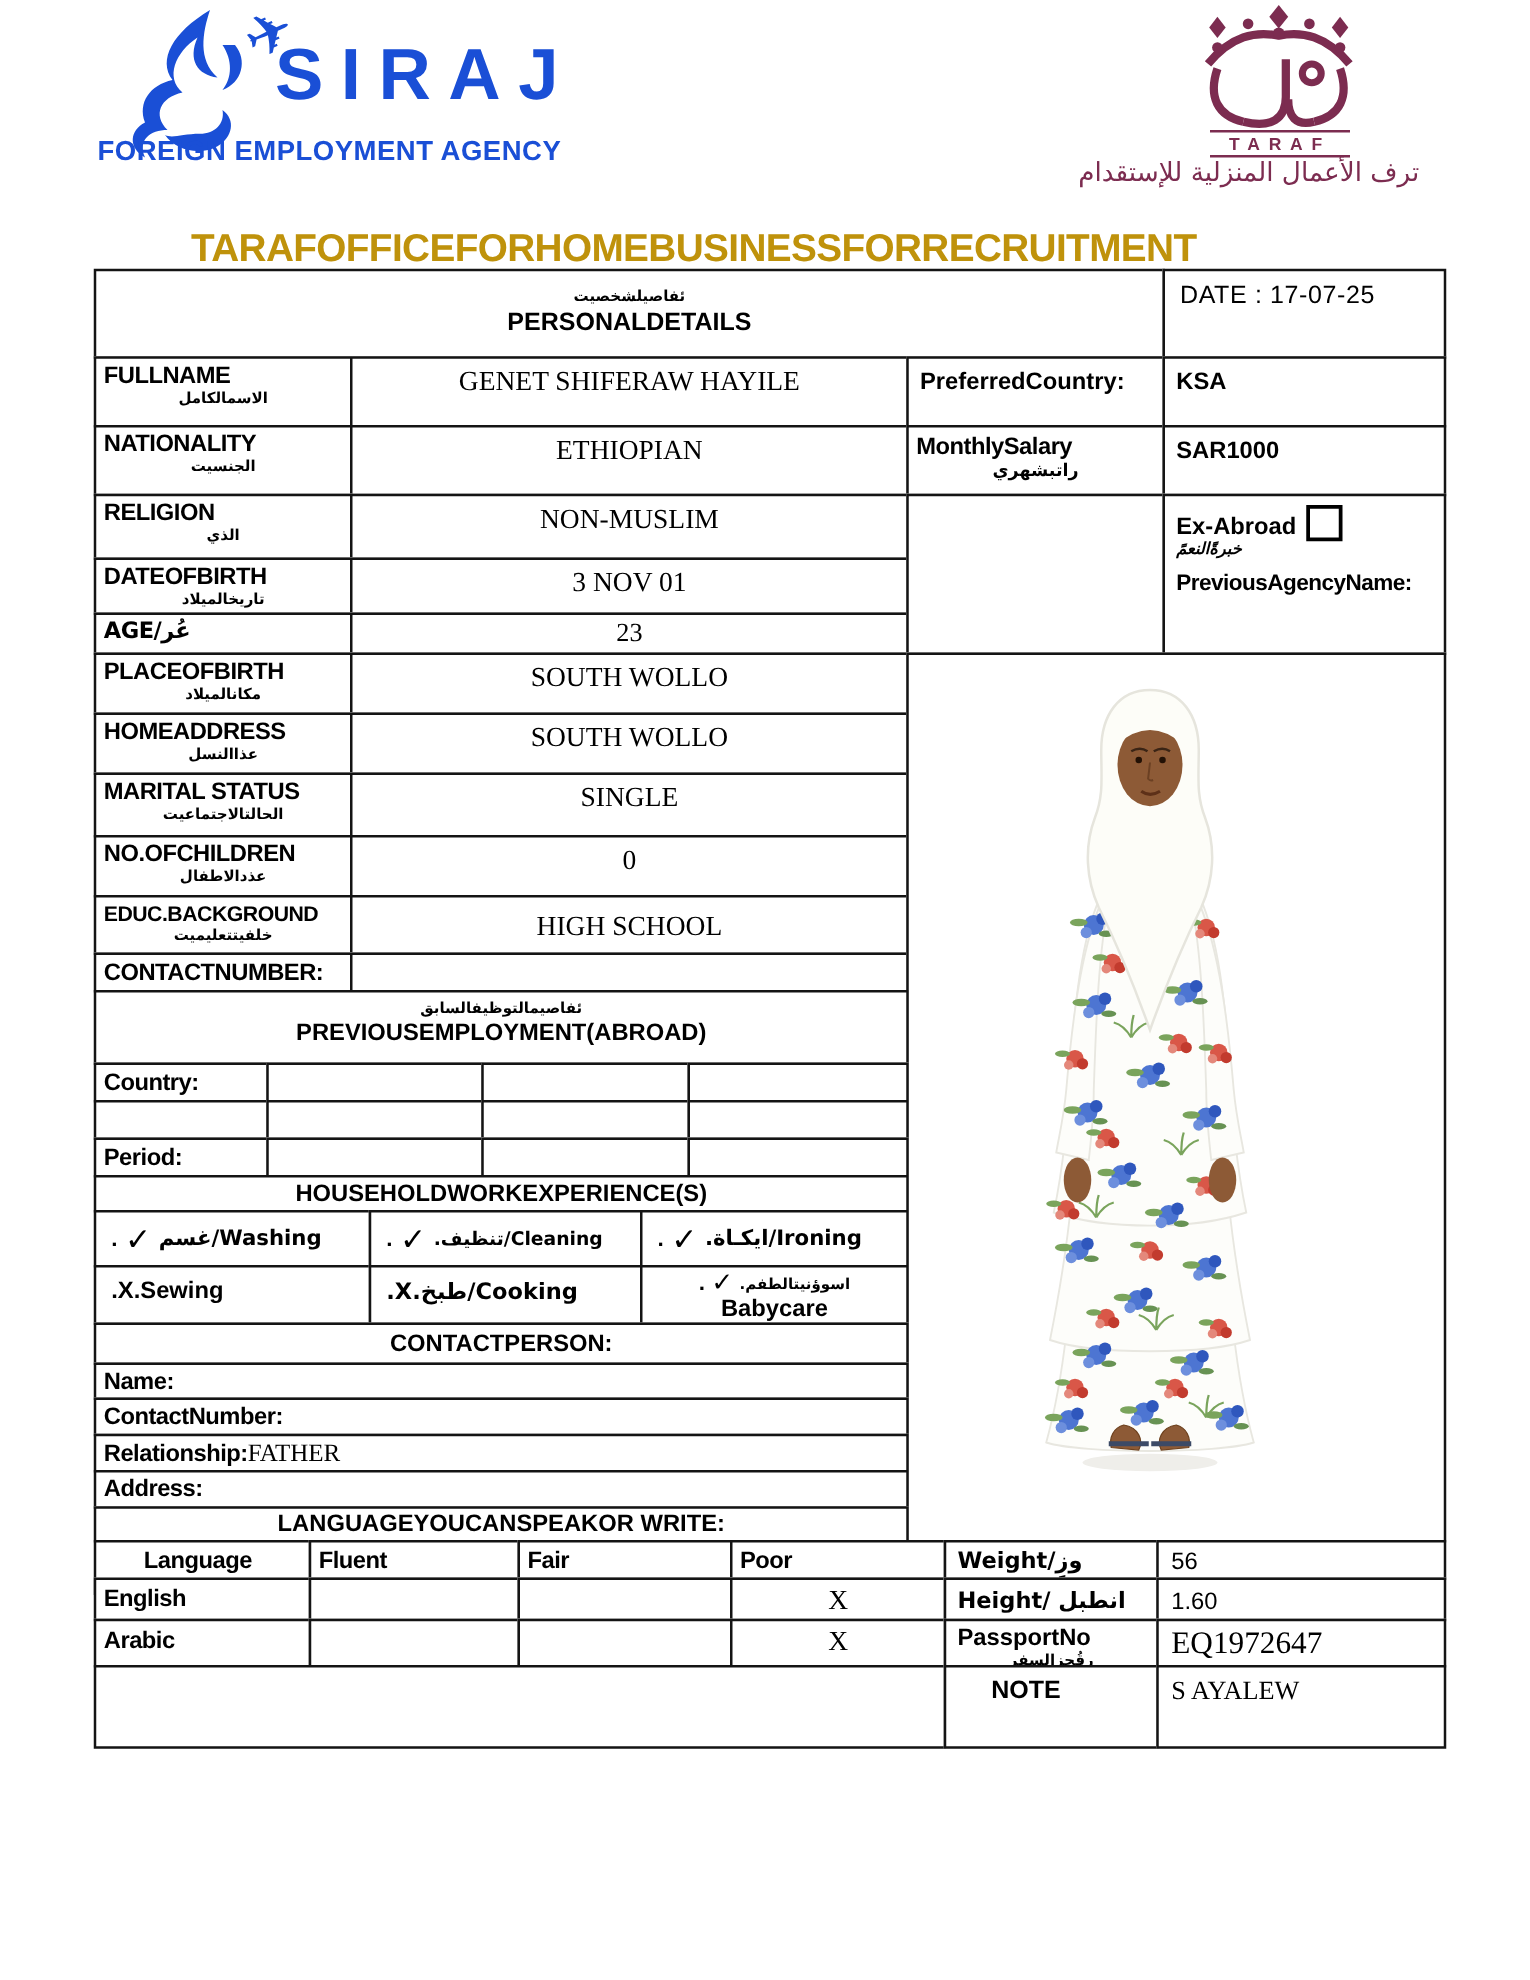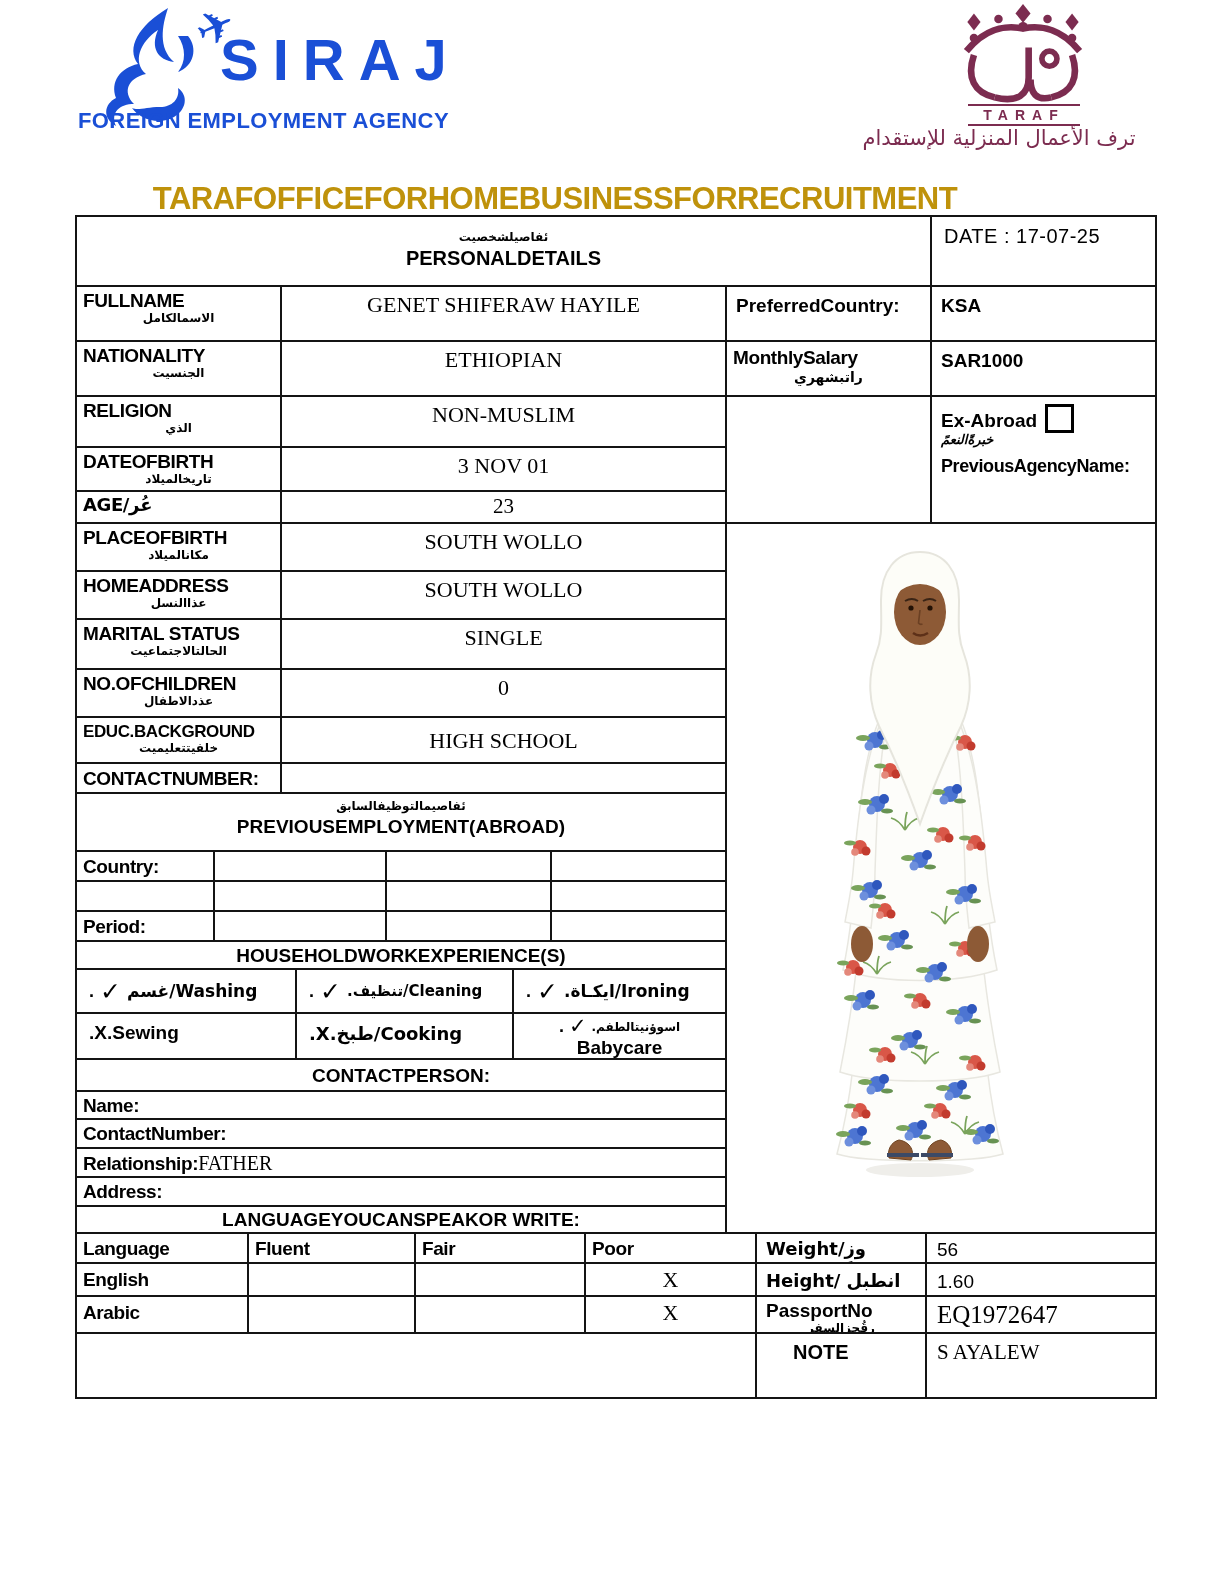--- a/index.html
+++ b/index.html
@@ -327,21 +327,21 @@
     <span style="font-weight:bold;font-size:19px;letter-spacing:-0.4px;">Relationship:</span><span style="font-family:'Liberation Serif',serif;font-weight:normal;font-size:20px;">FATHER</span>
   </div>
 </div>
 <div class="cell" style="left:75px;top:1176px;width:652px;height:31px;">
   <div class="lbl" style="padding-top:3px;">Address:</div>
 </div>
 
 <div class="cell" style="left:75px;top:1205px;width:652px;height:29px;">
   <div class="hdr" style="font-size:19px;padding-top:2px;">LANGUAGEYOUCANSPEAKOR WRITE:</div>
 </div>
-<div class="cell" style="left:75px;top:1232px;width:174px;height:44px;">
+<div class="cell" style="left:75px;top:1232px;width:174px;height:44px;padding-left:32px;">
   <div class="lbl" style="padding-top:4px;">Language</div>
 </div>
 <div class="cell" style="left:247px;top:1232px;width:169px;height:32px;">
   <div class="lbl" style="padding-top:4px;">Fluent</div>
 </div>
 <div class="cell" style="left:414px;top:1232px;width:172px;height:32px;">
   <div class="lbl" style="padding-top:4px;">Fair</div>
 </div>
 <div class="cell" style="left:584px;top:1232px;width:173px;height:32px;">
   <div class="lbl" style="padding-top:4px;">Poor</div>

